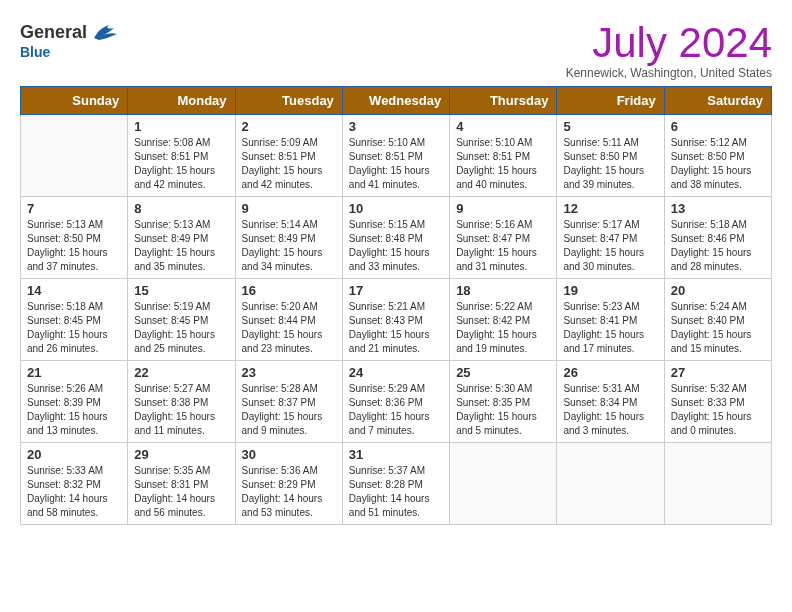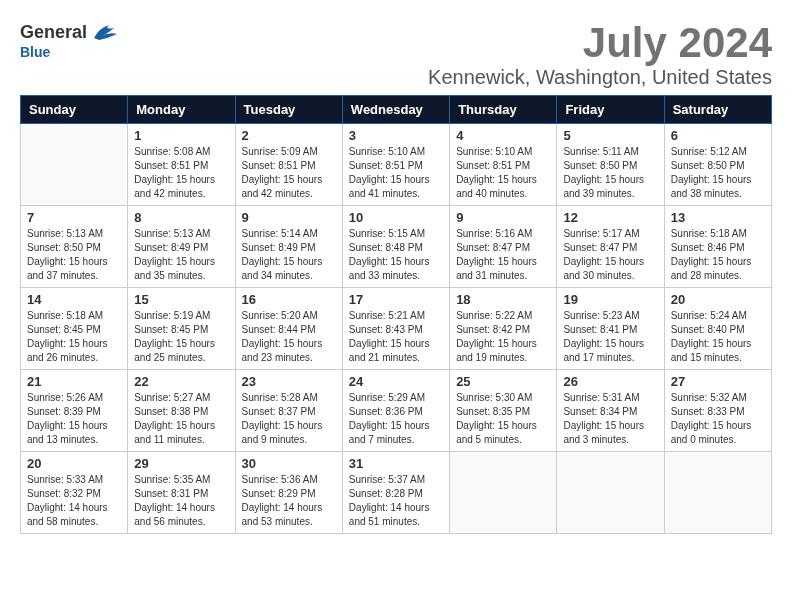--- a/index.html
+++ b/index.html
@@ -38,37 +38,37 @@
     .logo-bird {
       width: 30px;
       height: 24px;
       margin-left: 2px;
     }
     .title-section {
       text-align: right;
     }
     .month-title {
       font-size: 42px;
-      font-weight: bold;
-      color: #737373;
+      font-weight: normal;
+      color: #a21caf;
       line-height: 1.1;
     }
     .location {
-      font-size: 20px;
+      font-size: 12px;
       color: #555;
     }
     .calendar {
       width: 100%;
       border-collapse: collapse;
       border: 1px solid #ccc;
     }
     .calendar th {
-      background-color: #0f172a;
+      background-color: #a16207;
       color: #fff;
-      text-align: left;
+      text-align: right;
       padding: 6px 8px;
       font-size: 13px;
       font-weight: bold;
       border: 1px solid #1a5fa8;
     }
     .calendar td {
       vertical-align: top;
       padding: 4px 6px;
       border: 1px solid #ccc;
       width: calc(100% / 7);

